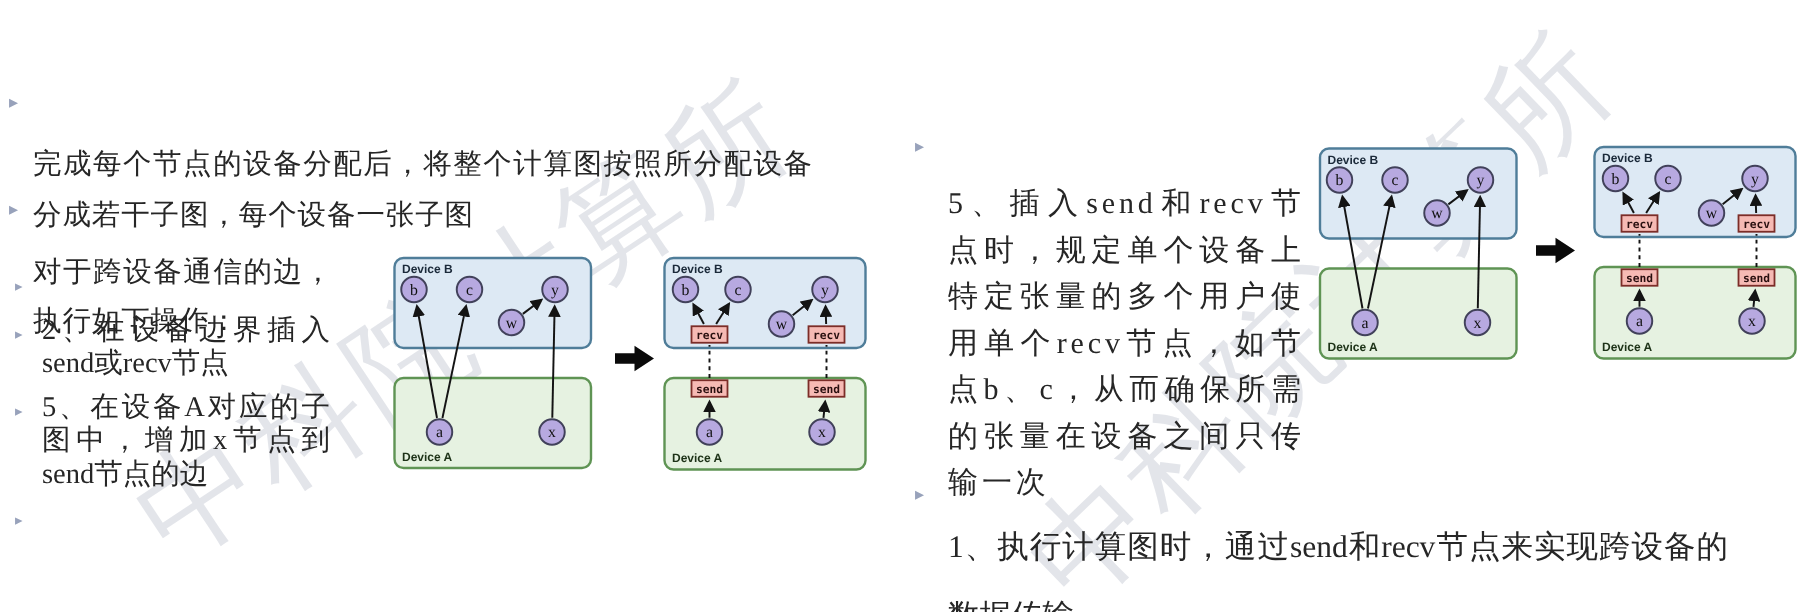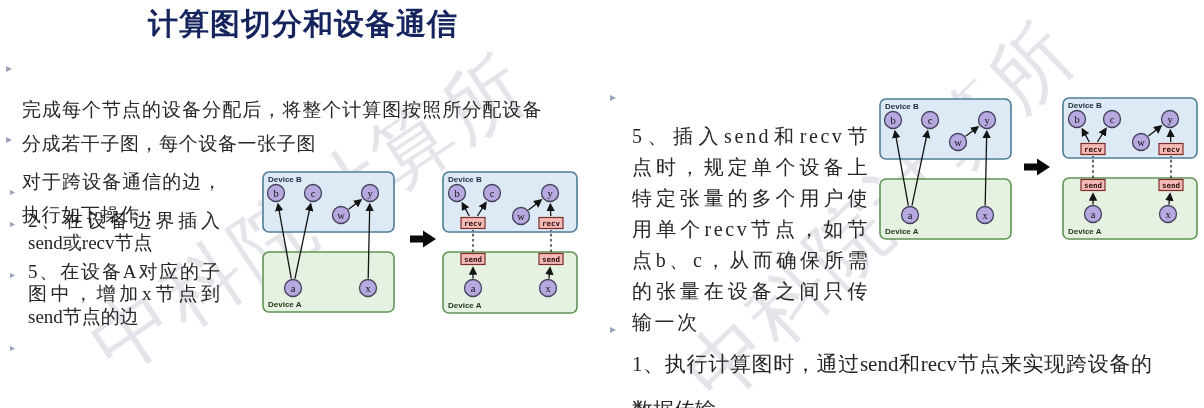--- a/index.html
+++ b/index.html
@@ -38,21 +38,20 @@
   #diagram-layer{position:absolute;z-index:2;left:0;top:0;width:100%;height:100%;pointer-events:none;}
 </style>
 </head>
 <body>
 
 <div class="slide">
 
   <div class="watermark wm1">中科院计算所</div>
   <div class="watermark wm2">中科院计算所</div>
 
-  <h1 class="title">计算图切分和设备通信</h1>
 
   <div class="bullet b1">
     <span class="mk">▸</span>
     <span class="tx">完成每个节点的设备分配后，将整个计算图按照所分配设备分成若干子图，每个设备一张子图</span>
   </div>
 
   <div class="bullet b2">
     <span class="mk">▸</span>
     <span class="tx">对于跨设备通信的边，执行如下操作：</span>
   </div>

